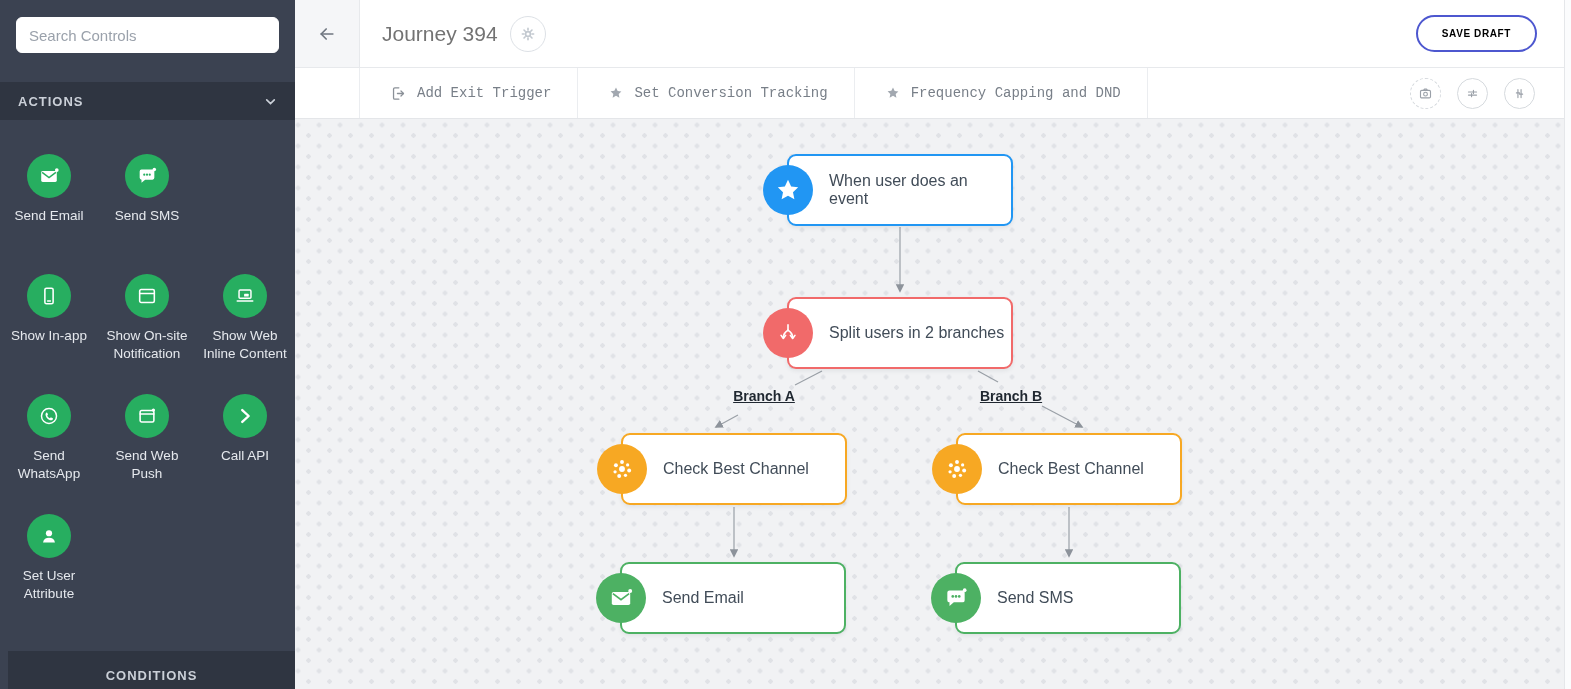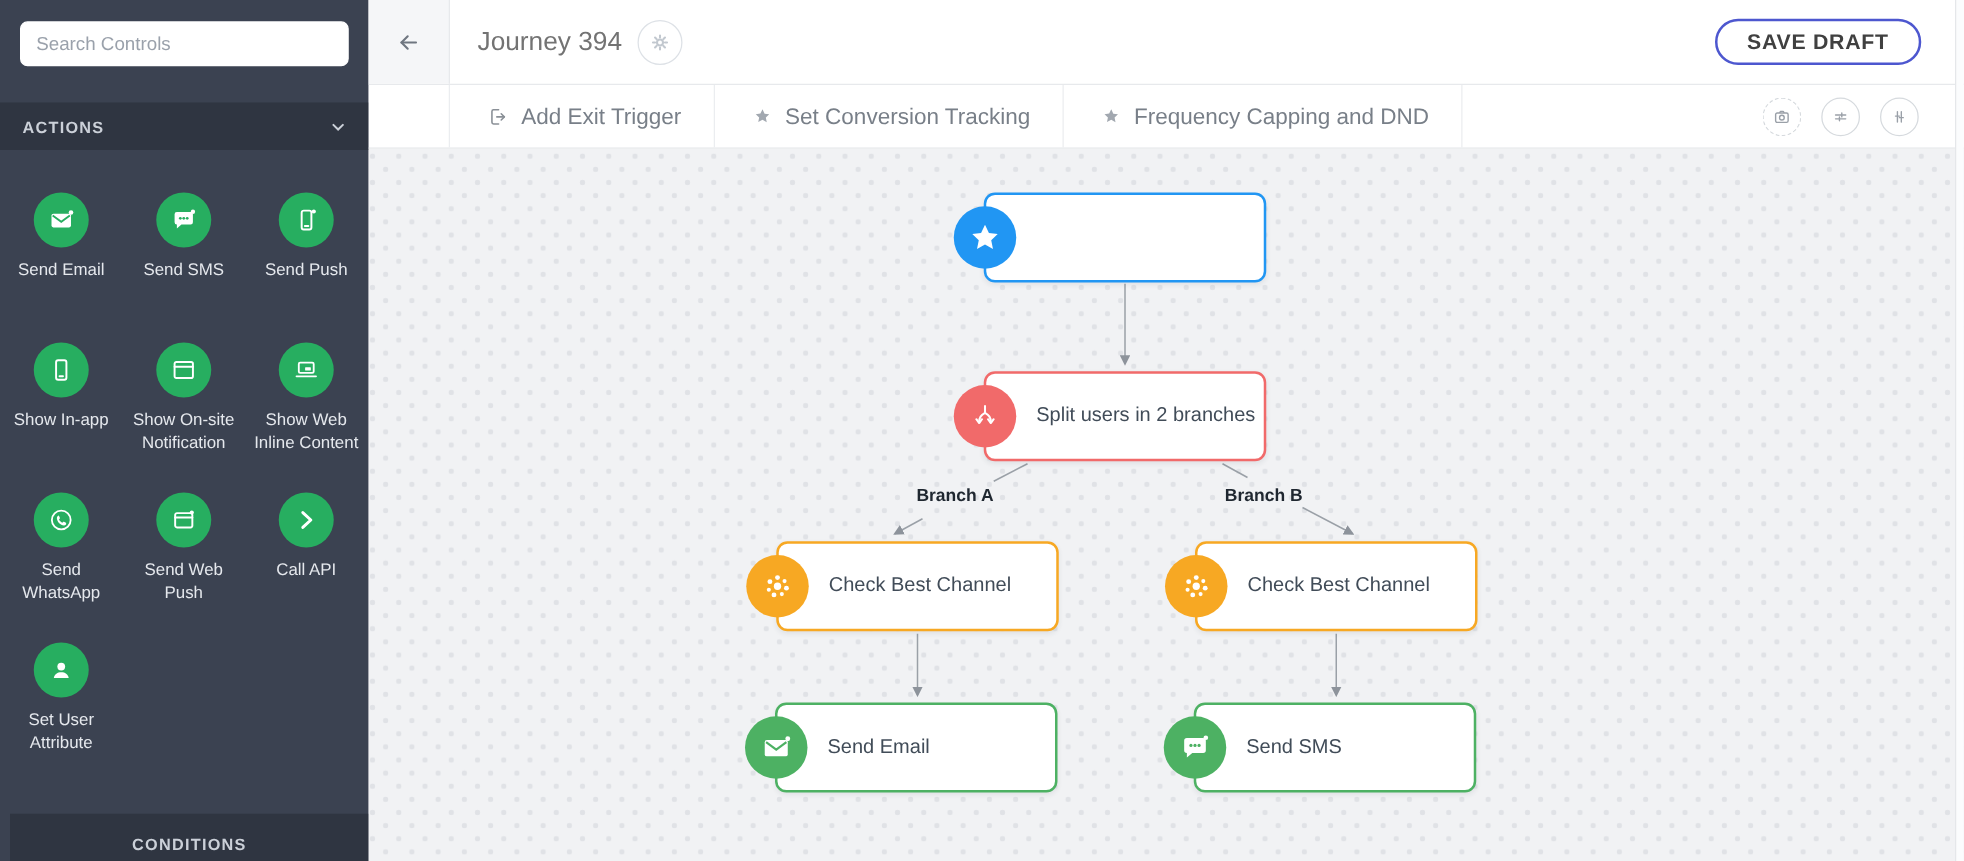--- a/index.html
+++ b/index.html
@@ -41,37 +41,37 @@
     display:flex; align-items:center; justify-content:center; cursor:pointer;
   }
   .page-title { font-size:21px; font-weight:500; color:#737373; margin-left:22px; }
   .gear-btn {
     width:36px; height:36px; margin-left:12px; border-radius:50%; border:1px solid #dde1e6; background:#fff;
     display:flex; align-items:center; justify-content:center; cursor:pointer;
   }
   .top-spacer { flex:1; }
   .btn-save {
     height:37px; padding:0 24px; border:2px solid #4d57cf; border-radius:19px; background:#fff;
-    color:#404040; font-size:17px; font-weight:bold; letter-spacing:.6px; cursor:pointer; font-family:inherit;
+    color:#000000; font-size:10px; font-weight:bold; letter-spacing:.6px; cursor:pointer; font-family:inherit;
   }
   .publish-group { display:flex; margin-left:16px; border-radius:19px; overflow:hidden; background:#5a62d8; height:37px; }
   .btn-publish {
     border:none; background:#5a62d8; color:#fff; font-size:12.5px; font-weight:bold; letter-spacing:.6px;
     padding:0 18px 0 22px; cursor:pointer; font-family:inherit;
   }
   .btn-publish-caret {
     width:36px; border:none; border-left:1px solid rgba(255,255,255,.3); background:#5a62d8;
     display:flex; align-items:center; justify-content:center; cursor:pointer;
   }
 
   .toolbar { height:51px; background:#fff; border-bottom:1px solid #e4e6e9; display:flex; align-items:stretch; }
   .tb-lead { width:65px; border-right:1px solid #ebedf0; }
   .tb-item {
     display:flex; align-items:center; gap:10px; padding:0 26px 0 30px; border-right:1px solid #ebedf0;
-    font-size:18px; color:#787f88; cursor:pointer; white-space:nowrap;
+    font-size:14px; color:#787f88; cursor:pointer; white-space:nowrap;font-family:Liberation Mono, monospace;
   }
   .tb-spacer { flex:1; }
   .tb-right { display:flex; align-items:center; gap:16px; padding-right:36px; }
   .tb-circle {
     width:31px; height:31px; border-radius:50%; border:1px solid #d6dade; background:#fff;
     display:flex; align-items:center; justify-content:center; cursor:pointer;
   }
   .tb-circle.dashed { border-style:dashed; }
 
   
@@ -89,21 +89,21 @@
   .node-label { font-size:16px; color:#414c58; font-weight:500; }
   .node-icon {
     position:absolute; left:-26px; top:50%; margin-top:-25px; width:50px; height:50px; border-radius:50%;
     display:flex; align-items:center; justify-content:center;
   }
   .node-icon svg { width:26px; height:26px; }
   .node--blue   { border:2px solid #2196f3; }  .node--blue   .node-icon { background:#2196f3; }
   .node--red    { border:2px solid #f16a6a; }  .node--red    .node-icon { background:#f16a6a; }
   .node--orange { border:2px solid #f7a823; }  .node--orange .node-icon { background:#f7a823; }
   .node--green  { border:2px solid #4db163; }  .node--green  .node-icon { background:#4db163; }
-  .branch-label { position:absolute; width:80px; text-align:center; font-size:14px; font-weight:bold; color:#1f2730; }
+  .branch-label { position:absolute; width:80px; text-align:center; font-size:14px; font-weight:bold; color:#1f2730;text-decoration:underline; }
 
   .right-strip { position:absolute; right:0; top:0; bottom:0; width:7px; background:#fbfcfd; border-left:1px solid #e5e7ea; z-index:5; }
 </style>
 </head>
 <body>
 
 <div class="app">
 
   <aside class="sidebar">
     <div class="search-wrap">
@@ -132,30 +132,20 @@
           <div class="action-icon">
             <svg viewBox="0 0 24 24">
                 <path fill="#fff" d="M4 7a2 2 0 0 1 2-2h12a2 2 0 0 1 2 2v7a2 2 0 0 1-2 2h-8l-4 3.4V16H6a2 2 0 0 1-2-2z"></path>
                 <circle cx="9" cy="10.5" r="1.2" fill="#27ae60"></circle>
                 <circle cx="12" cy="10.5" r="1.2" fill="#27ae60"></circle>
                 <circle cx="15" cy="10.5" r="1.2" fill="#27ae60"></circle>
                 <circle cx="20" cy="4.8" r="1.9" fill="#fff"></circle>
               </svg>
           </div>
           <div class="action-label">Send SMS</div>
-        </div>
-        <div class="action-item">
-          <div class="action-icon">
-            <svg viewBox="0 0 24 24" fill="none" stroke="#fff" stroke-width="1.7" stroke-linecap="round">
-                <rect x="8" y="3.8" width="8.5" height="16.5" rx="1.8"></rect>
-                <path d="M10.8 17.3h3"></path>
-                <circle cx="18.6" cy="4.6" r="1.8" fill="#fff" stroke="none"></circle>
-              </svg>
-          </div>
-          <div class="action-label">Send Push</div>
         </div>
       </div>
 
       <div class="action-row r2">
         <div class="action-item">
           <div class="action-icon">
             <svg viewBox="0 0 24 24" fill="none" stroke="#fff" stroke-width="1.7" stroke-linecap="round">
                 <rect x="7.5" y="3.5" width="9" height="17" rx="1.8"></rect>
                 <path d="M10.5 17.5h3"></path>
               </svg>
@@ -317,20 +307,21 @@
           <path d="M774 388 L774 437" marker-end="url(#arr)"></path>
         </g>
       </svg>
 
       <div class="node node--blue" style="left:492px; top:35px;">
         <div class="node-icon">
           <svg viewBox="0 0 24 24">
               <path d="M12 2.6l2.9 6.1 6.5.8-4.8 4.5 1.3 6.5L12 17.2l-5.9 3.3 1.3-6.5L2.6 9.5l6.5-.8z" fill="#fff"></path>
             </svg>
         </div>
+        <span class="node-label">When user does an event</span>
       </div>
 
       <div class="node node--red" style="left:492px; top:178px;">
         <div class="node-icon">
           <svg viewBox="0 0 24 24" fill="none" stroke="#fff" stroke-width="1.5" stroke-linecap="round" stroke-linejoin="round">
               <path d="M12 4.5v5"></path>
               <path d="M12 9.5c-3 1.8-4.3 3.2-4.3 6.8"></path>
               <path d="M12 9.5c3 1.8 4.3 3.2 4.3 6.8"></path>
               <path d="M5.6 14.2l2.1 2.8 2.1-2.8"></path>
               <path d="M14.2 14.2l2.1 2.8 2.1-2.8"></path>

